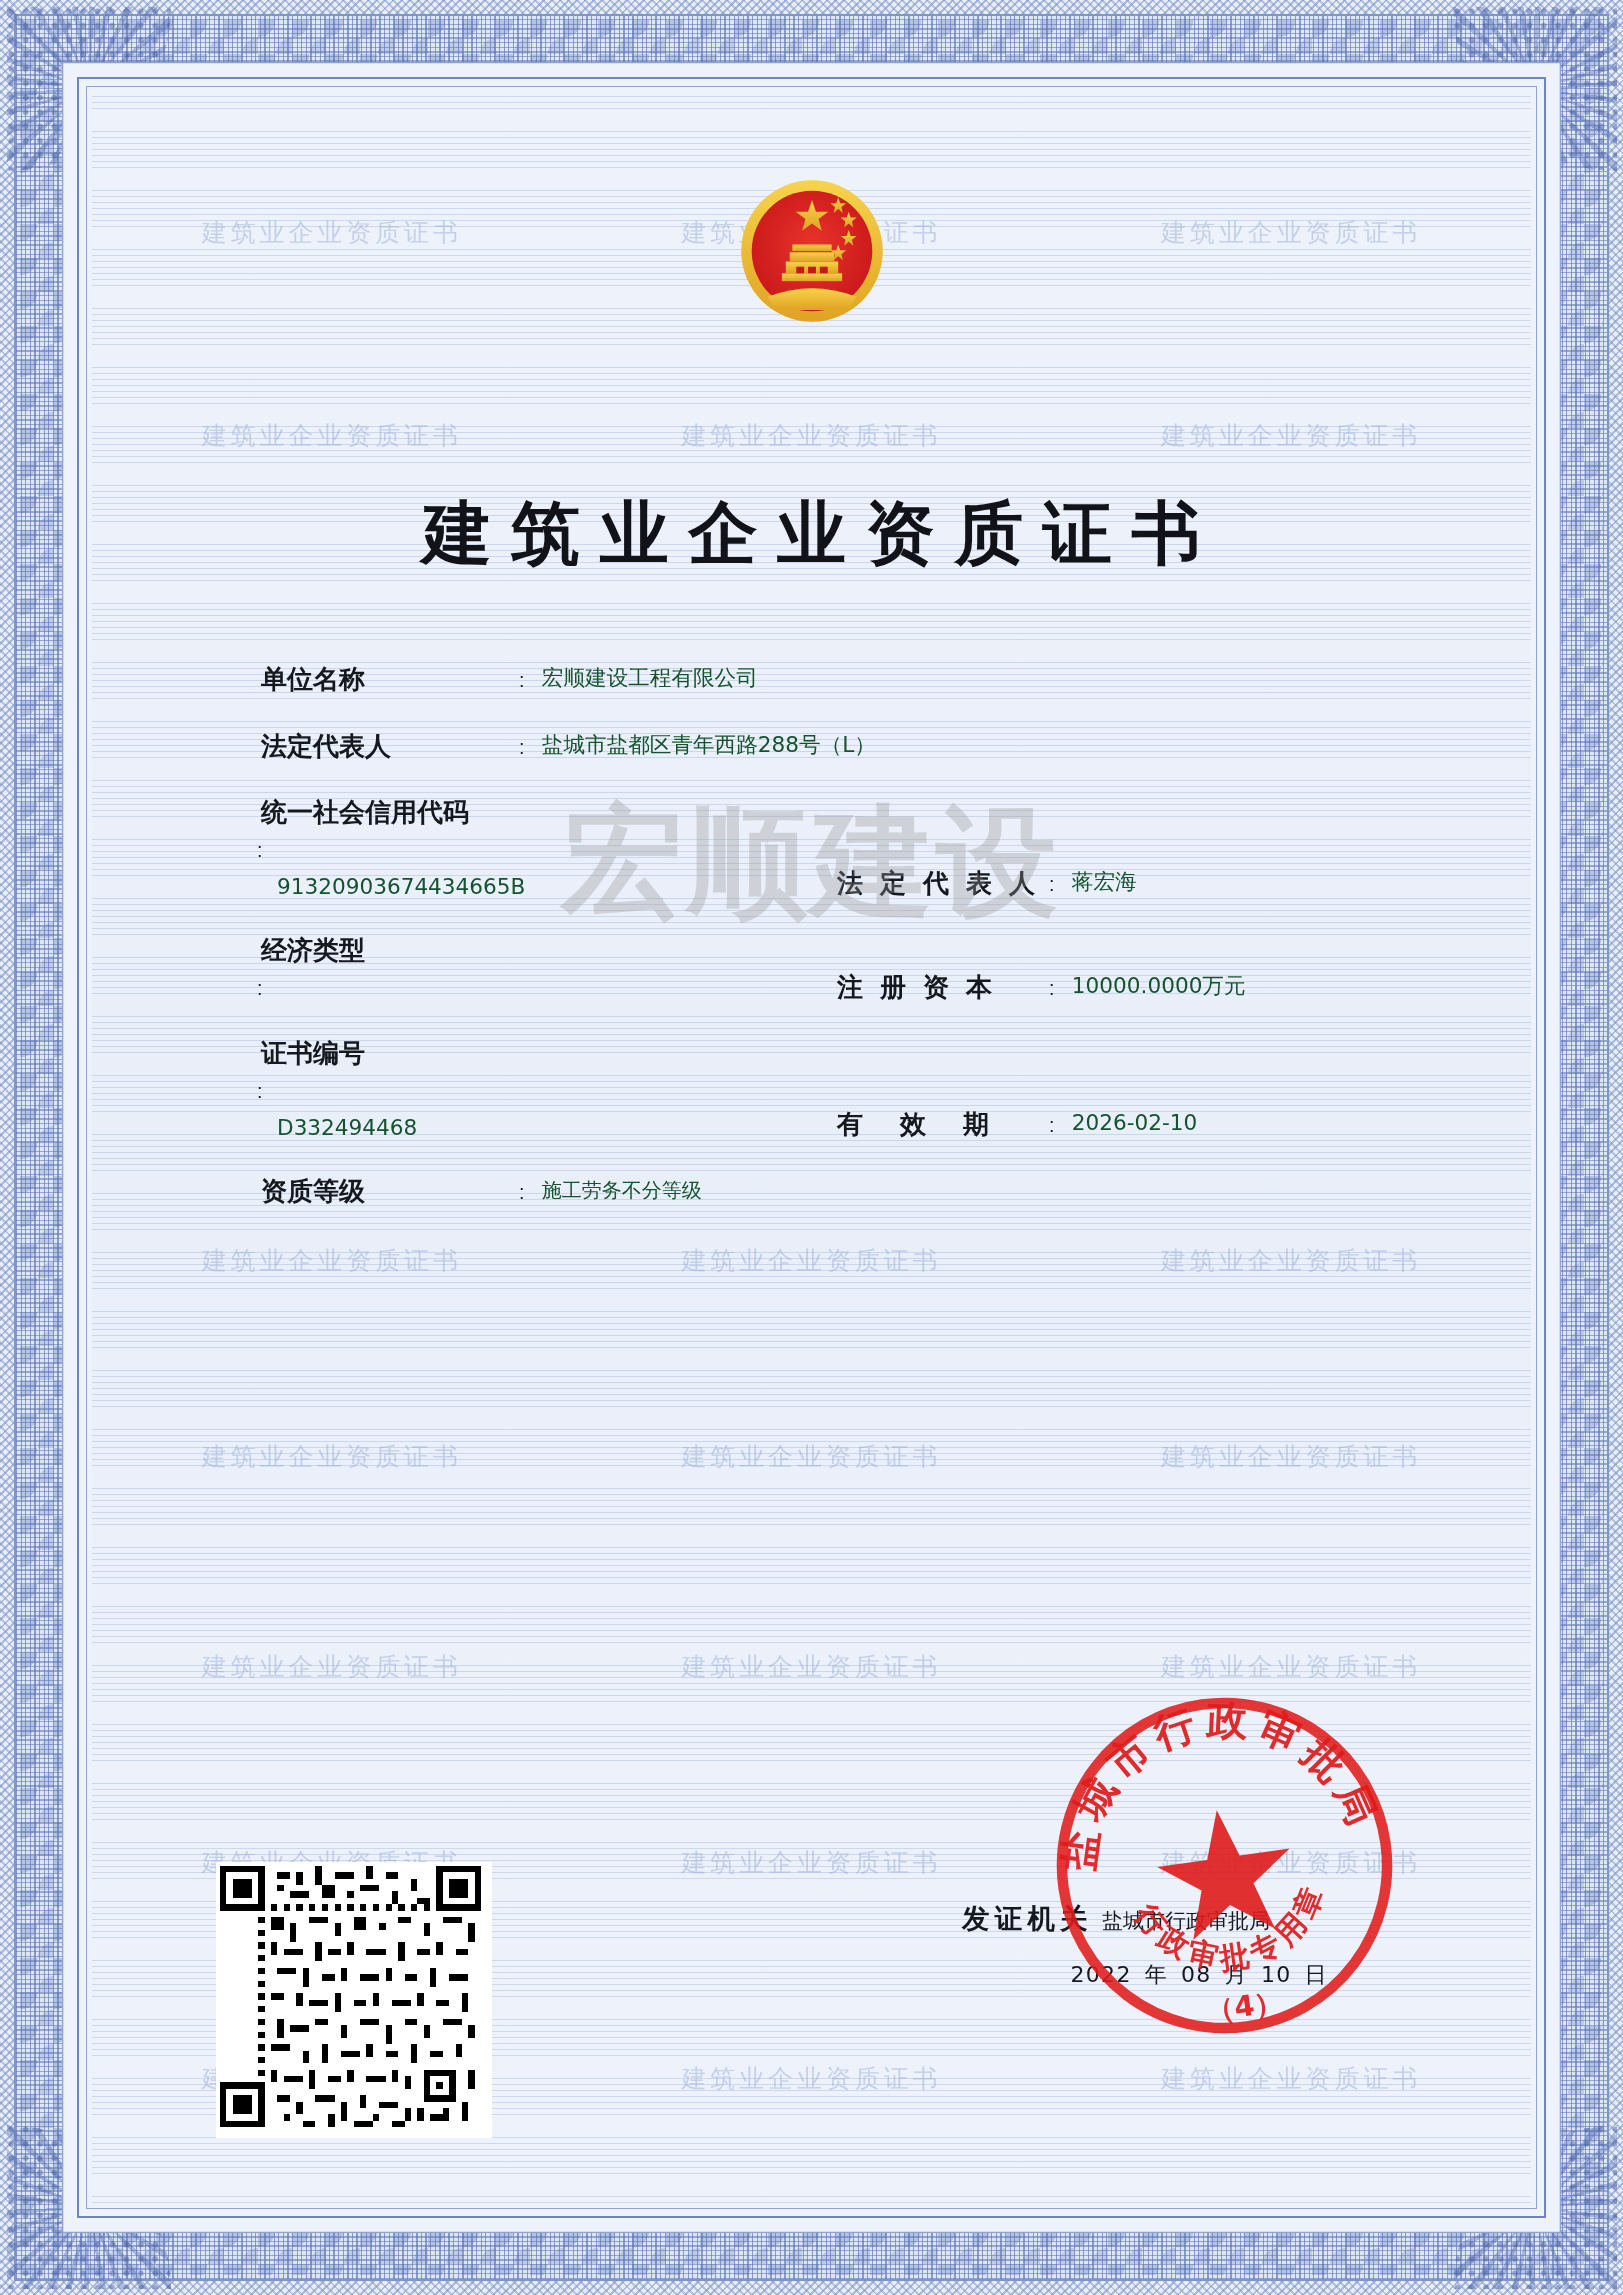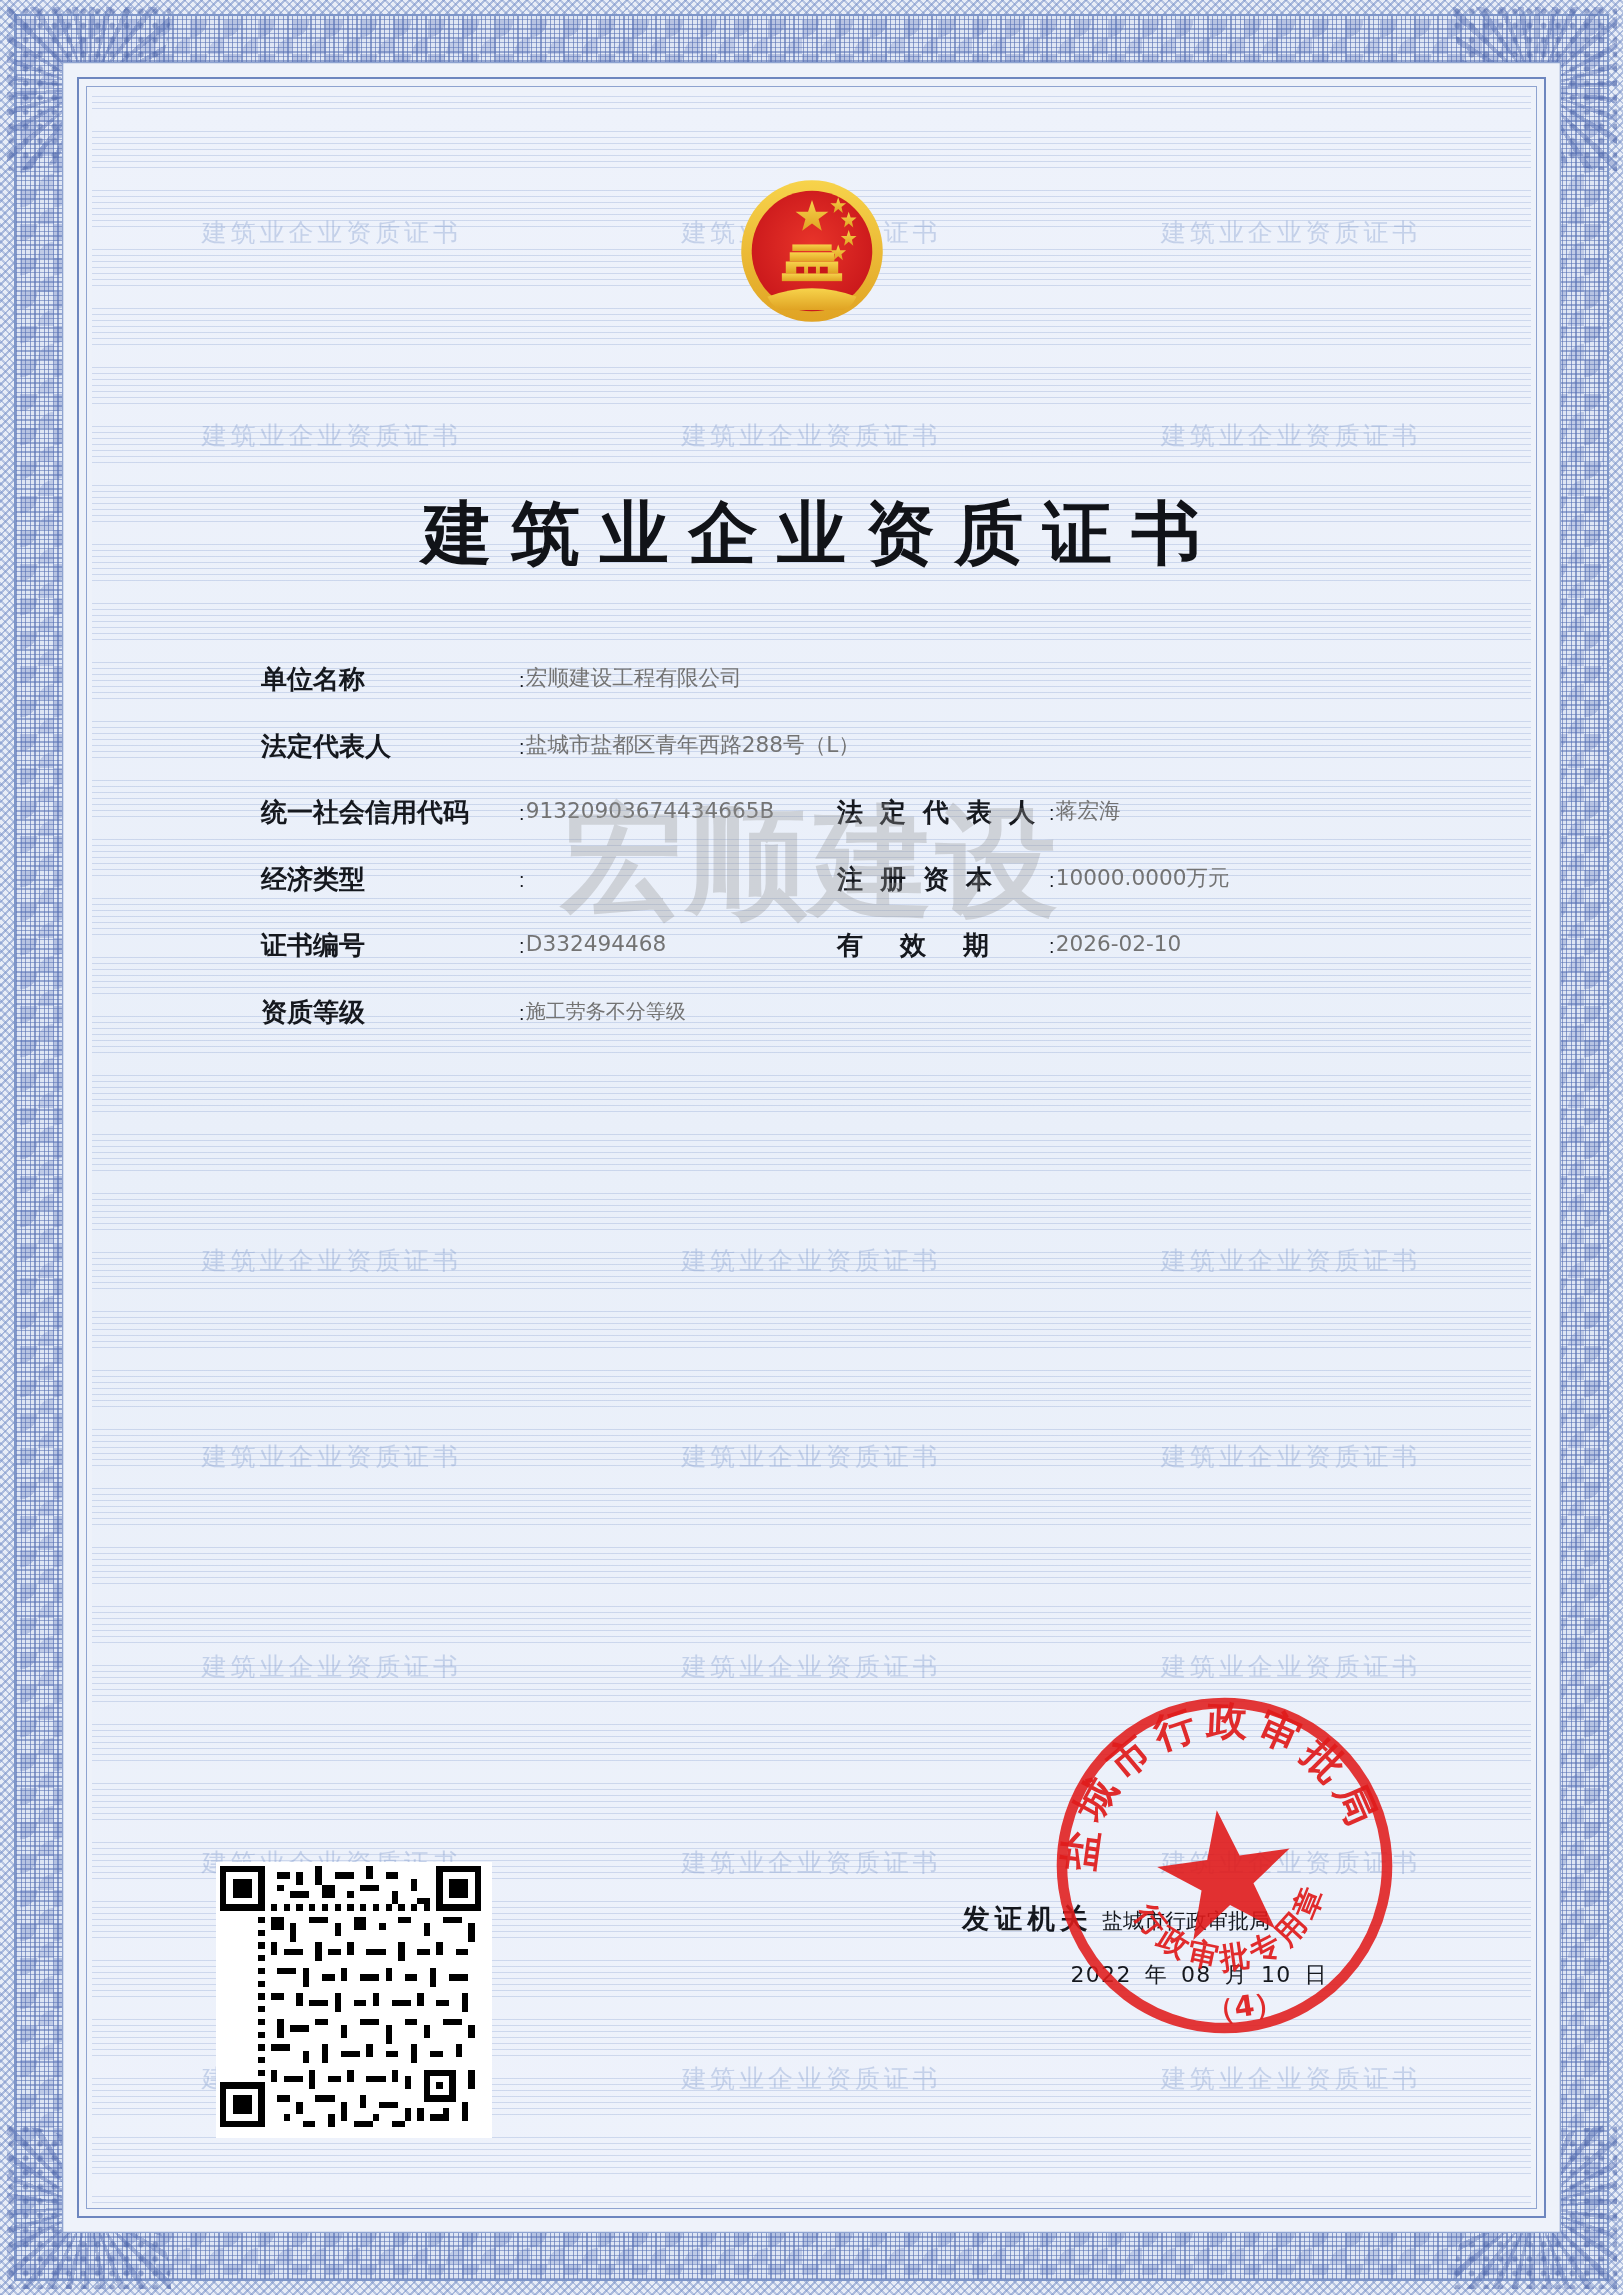--- a/index.html
+++ b/index.html
@@ -164,26 +164,27 @@
   .sp-2 { letter-spacing: 17px; }
   .colon {
     font-size: 19.6px;
     line-height: 39px;
     color: #15181e;
     margin: 0 1.3px 0 -3.9px;
   }
   .val {
     font-family: "DejaVu Sans", sans-serif;
     font-size: 21.6px;
-    color: #737373;
+    color: #14532d;
     line-height: 34px;
     white-space: pre-line;
+    margin-left: 16px;
   }
   .val.small { font-size: 20px; }
-  .left-col { width: 576px; }
+  .left-col { width: 576px; flex-direction: column; }
   .right-lbl { width: 216px; }
 
   
   .wm-big {
     position: absolute;
     left: 50%;
     transform: translateX(-50%);
     top: 782px;
     font-family: "DejaVu Sans", sans-serif;
     font-size: 121px;

